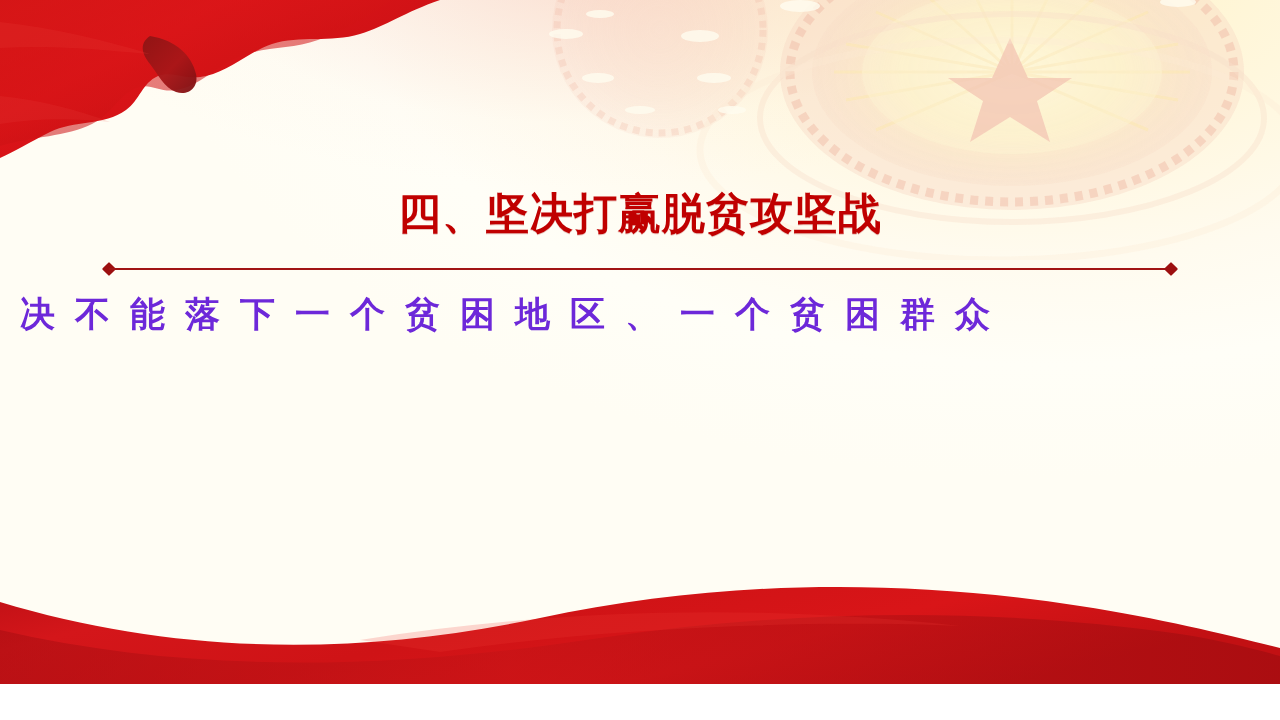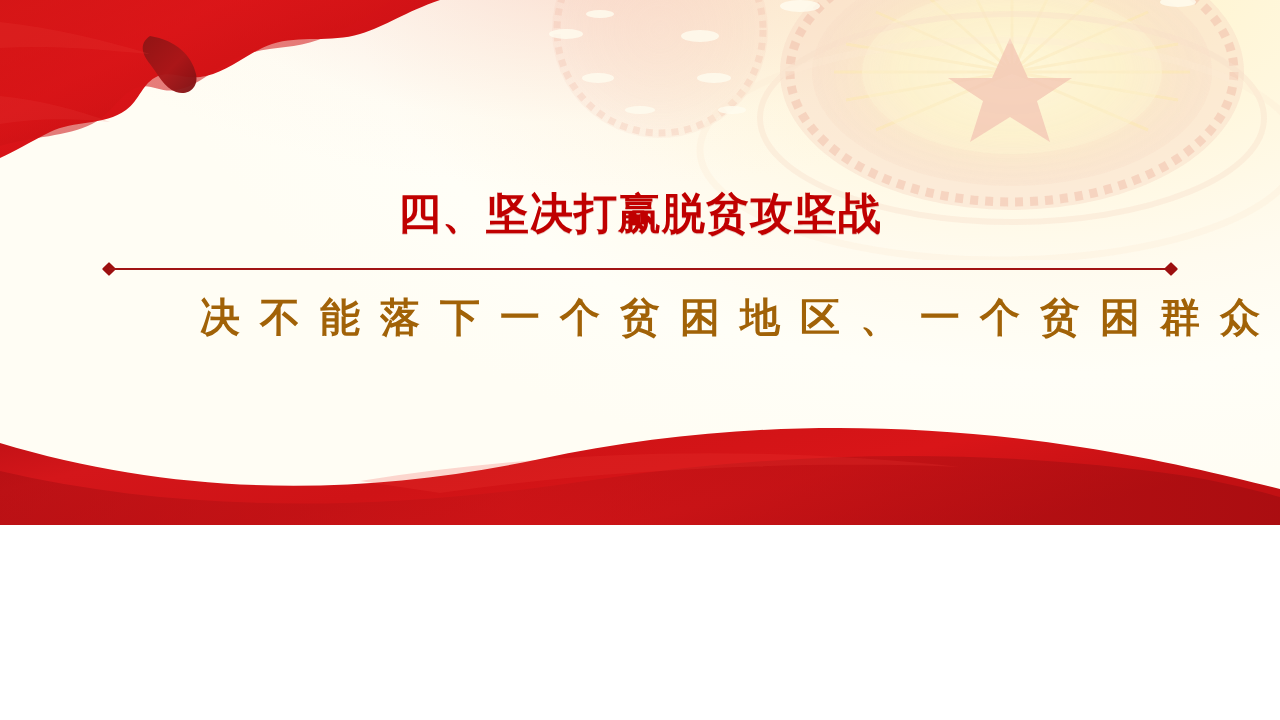--- a/index.html
+++ b/index.html
@@ -9,21 +9,21 @@
     background: #ffffff;
   }
   body {
     font-family: "Liberation Sans", sans-serif;
   }
 
   
   .slide {
     position: relative;
     width: 1280px;
-    height: 525px;
+    height: 684px;
     overflow: hidden;
     background: #fffdf2;
   }
 
   
   .bg-base {
     position: absolute;
     inset: 0;
     background:
       radial-gradient(ellipse 900px 520px at 82% -6%,
@@ -104,25 +104,25 @@
     width: 10px; height: 10px;
     background: #9c0f0f;
     transform: rotate(45deg);
     border-radius: 1px;
   }
   .diamond.left  { left: -5px; }
   .diamond.right { right: -5px; }
 
   .slide-subtitle {
     margin: 14px 0 0 0;
-    text-align: right;
-    color: #a16207;
+    text-align: left;
+    color: #6d28d9;
     font-family: "DejaVu Serif", "Liberation Serif", serif;
     font-weight: 600;
-    font-size: 40px;
+    font-size: 35px;
     line-height: 1.35;
     letter-spacing: 20px;
     text-indent: 20px;
   }
 </style>
 </head>
 <body>
 
 <div class="slide">
 

